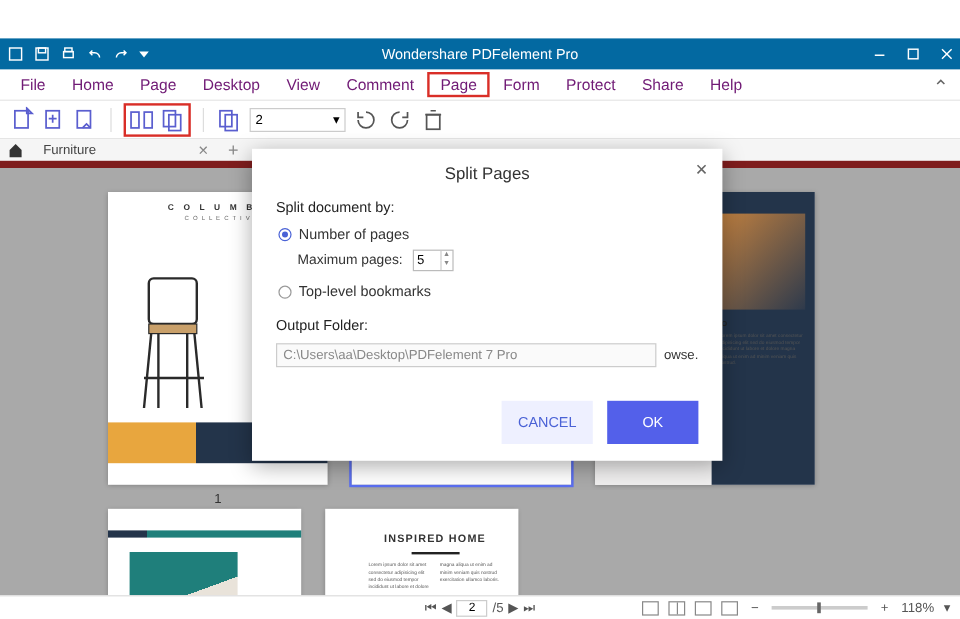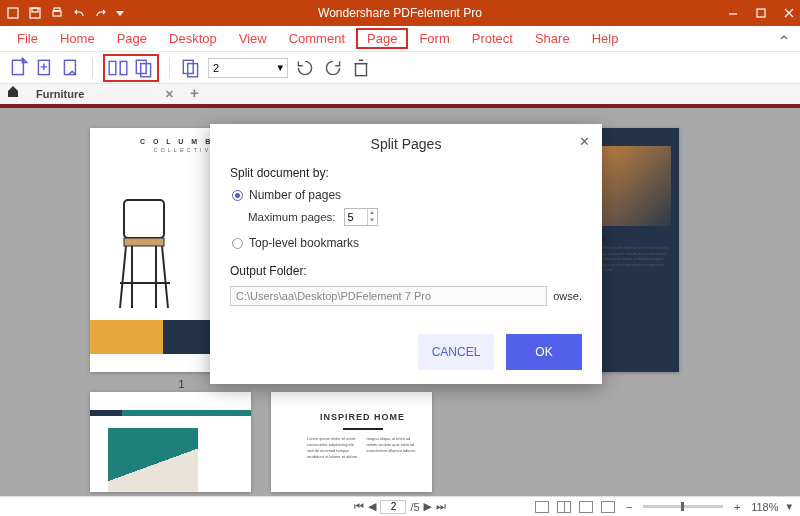--- a/index.html
+++ b/index.html
@@ -1,39 +1,39 @@
 <!DOCTYPE html>
 <html><head>
 <meta charset="utf-8">
 <style>
   * { box-sizing: border-box; margin: 0; padding: 0; font-family: "Segoe UI", Arial, sans-serif; }
   body { width: 800px; height: 516px; overflow: hidden; background: #fff; position: relative; }
 
-  .titlebar { height: 26px; background: #c2410c; display: flex; align-items: center; color: #fff; font-size: 11px; position: relative; }
+  .titlebar { height: 26px; background: #0369a1; display: flex; align-items: center; color: #fff; font-size: 11px; position: relative; margin-top: 32px; }
   .titlebar .left-icons { display: flex; gap: 8px; padding-left: 6px; align-items: center; }
   .titlebar .title { position: absolute; left: 50%; transform: translateX(-50%); font-size: 12px; }
   .titlebar .win-controls { position: absolute; right: 4px; display: flex; gap: 14px; align-items: center; }
   .title-ico { width: 14px; height: 14px; display:flex; align-items:center; justify-content:center; }
   .title-ico svg { stroke: #fff; stroke-width: 1.2; fill: none; }
   .tri-down { width:0;height:0;border-left:4px solid transparent;border-right:4px solid transparent;border-top:5px solid #fff; }
 
   .menubar { height: 26px; background: #fff; border-bottom: 1px solid #e5e5e5; display: flex; align-items: center; padding: 0 6px; position: relative; }
-  .menu-item { padding: 3px 11px; font-size: 13px; color: #ef4444; cursor: pointer; }
+  .menu-item { padding: 3px 11px; font-size: 13px; color: #701a75; cursor: pointer; }
   .menu-hl { border: 2px solid #d92e27; padding: 1px 9px; }
   .menu-collapse { position:absolute; right:10px; }
 
   .toolbar { height: 32px; background: #fff; border-bottom: 1px solid #e5e5e5; display: flex; align-items: center; padding: 0 8px; gap: 6px; }
   .tb-group { display:flex; align-items:center; gap:4px; }
   .tb-btn { width: 22px; height: 22px; display:flex; align-items:center; justify-content:center; cursor:pointer; }
   .tb-btn svg { stroke:#5a5ecf; stroke-width:1.3; fill:none; }
   .tb-hl { border: 2px solid #d92e27; padding:1px 2px; display:flex; gap:4px; }
   .tb-sep { width:1px; height:20px; background:#ddd; margin:0 4px; }
   .page-select { width:80px; height:20px; border:1px solid #ccc; font-size:11px; padding:0 4px; display:flex; align-items:center; justify-content:space-between; cursor:pointer; }
 
-  .tabbar { height: 24px; background:#f5f5f5; border-bottom:4px solid #7f1d1d; display:flex; padding:0 6px; gap:10px;font-weight:bold; }
+  .tabbar { height: 24px; background:#f5f5f5; border-bottom:6px solid #7f1d1d; display:flex; align-items:center; padding:0 6px; gap:10px; }
   .home-ico { width:14px; height:14px; }
   .tab { font-size:11px; color:#444; display:flex; align-items:center; gap:8px; padding:0 6px; min-width:150px; justify-content:space-between; }
   .tab-close { color:#888; cursor:pointer; }
   .tab-add { color:#888; cursor:pointer; font-size:15px; }
 
   .workspace { height: 388px; background:#a9a9a9; position:relative; overflow:hidden; display:flex; flex-wrap:wrap; gap:20px; padding:20px 90px 0 90px; align-content:flex-start; }
   .thumb { width:183px; height:244px; background:#fff; box-shadow:0 1px 4px rgba(0,0,0,0.25); position:relative; font-size:6px; color:#333; }
   .thumb.sel { outline:2px solid #5a6ef0; outline-offset:0; }
   .thumb-label { position:absolute; bottom:-18px; left:50%; transform:translateX(-50%); font-size:11px; color:#333; }
   .thumb.small { width:161px; height:100px;padding-left:36px; }

